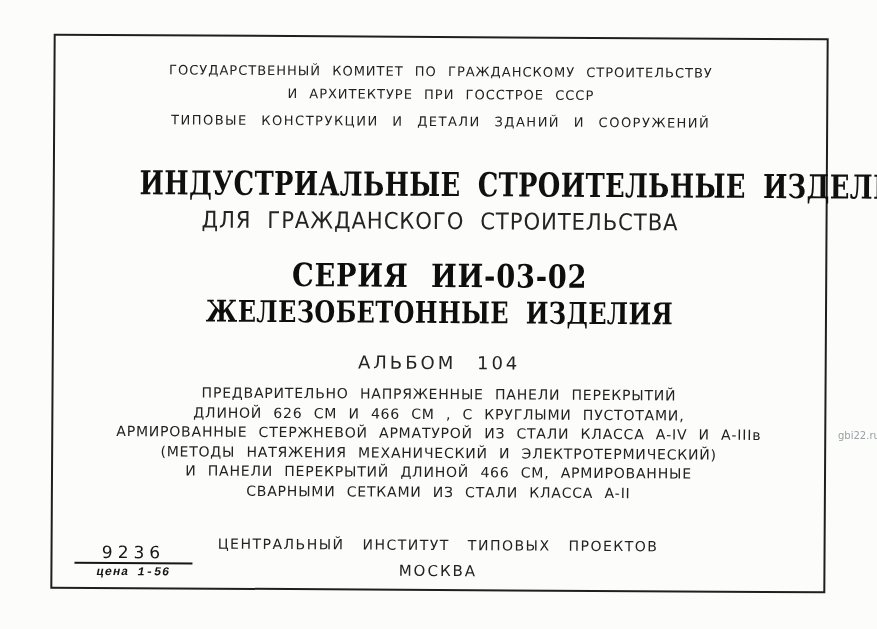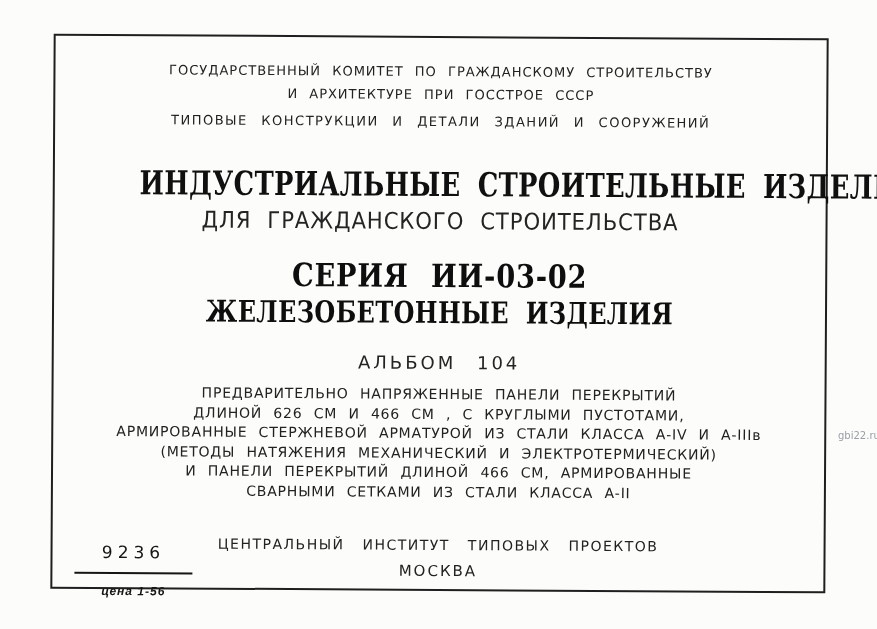--- a/index.html
+++ b/index.html
@@ -54,26 +54,26 @@
   .institute{
     font-size:14px;letter-spacing:1.5px;word-spacing:12px;color:#222;
   }
   .city{
     font-size:15px;letter-spacing:2px;color:#222;
   }
   .stamp{
     position:absolute;left:22px;top:506px;width:118px;text-align:center;color:#161616;
   }
   .stamp .num{
-    font-size:17px;letter-spacing:5px;padding-bottom:10px;
+    font-size:17px;letter-spacing:5px;padding-bottom:0;
     border-bottom:2px solid #161616;display:block;
   }
   .stamp .price{
-    display:block;margin-top:10px;
-    font-family:Liberation Sans, sans-serif;font-style:italic;font-weight:700;
+    display:block;margin-top:1px;
+    font-family:Liberation Mono, monospace;font-style:italic;font-weight:700;
     font-size:12px;letter-spacing:1px;
   }
   .watermark{
     position:absolute;left:838px;top:430px;
     font-size:10px;color:#9aa0a6;letter-spacing:0;
   }
 </style>
 </head>
 <body>
 

